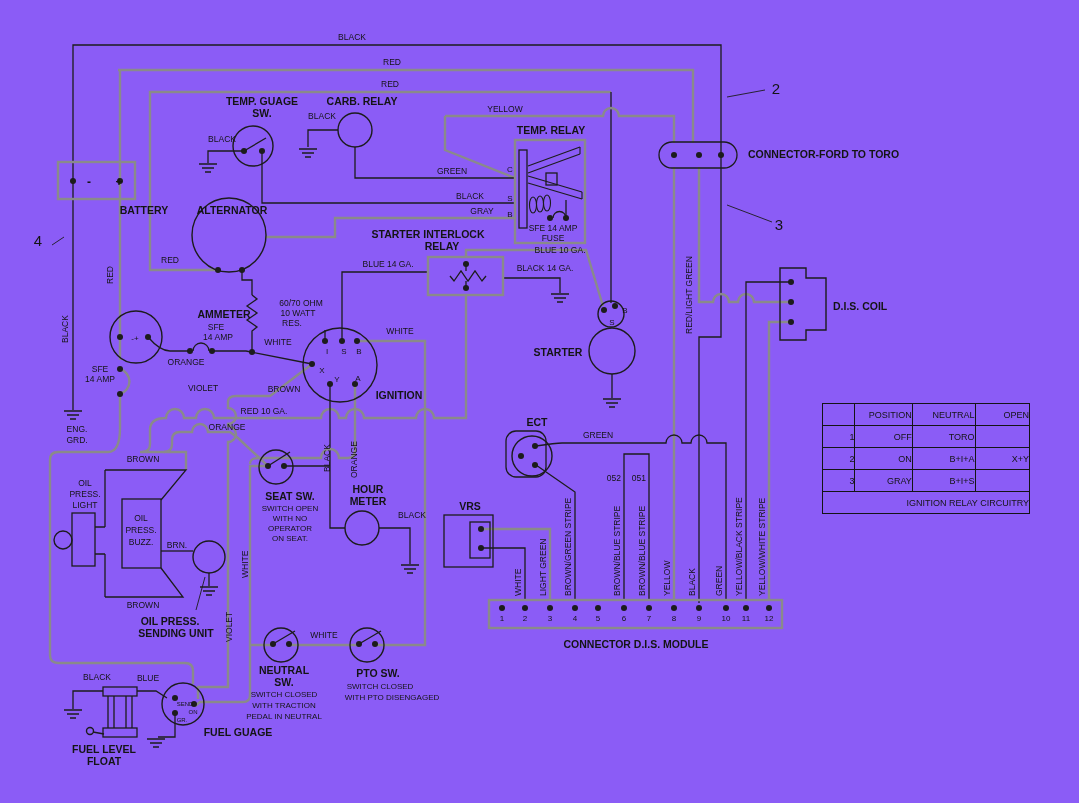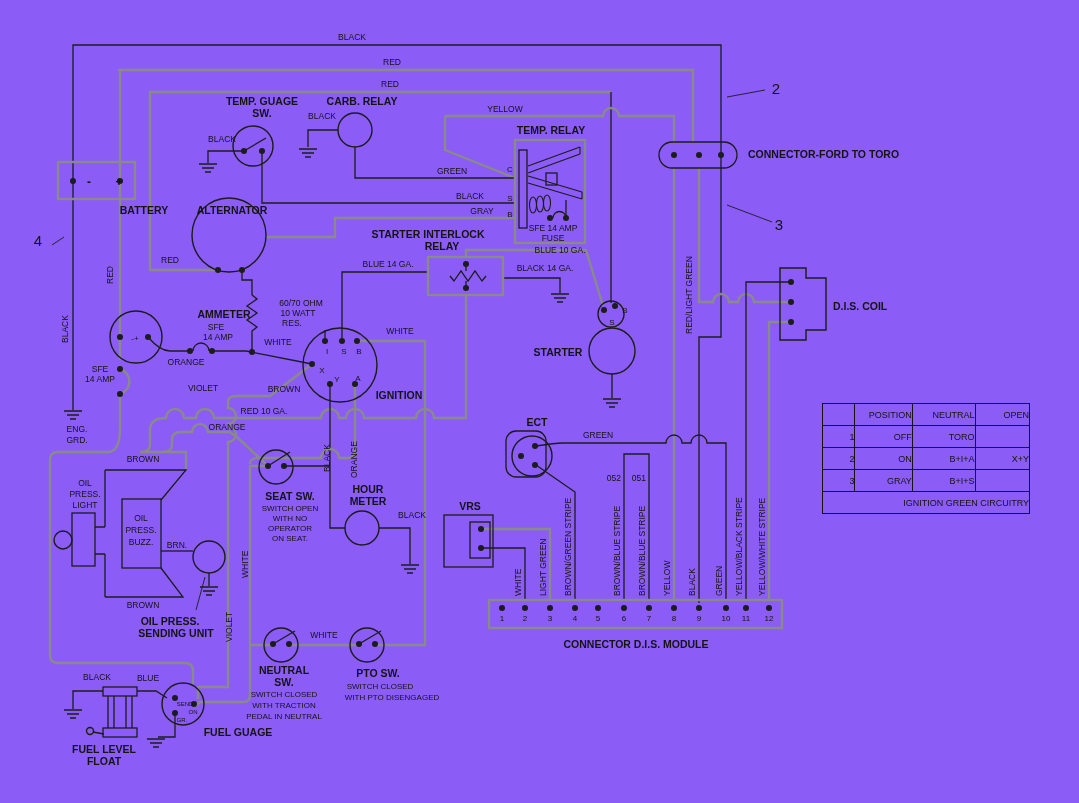--- a/index.html
+++ b/index.html
@@ -349,17 +349,17 @@
         </tr>
         <tr>
           <td class="c0">3</td>
           <td class="c1">GRAY</td>
           <td class="c2">B+I+S</td>
           <td class="c3"></td>
         </tr>
       </tbody>
     <tfoot>
         <tr>
-          <td id="tbl-foot" colspan="4">IGNITION GREEN CIRCUITRY</td>
+          <td id="tbl-foot" colspan="4">IGNITION RELAY CIRCUITRY</td>
         </tr>
       </tfoot>
   </table>
 </div>
 
 </body></html>

